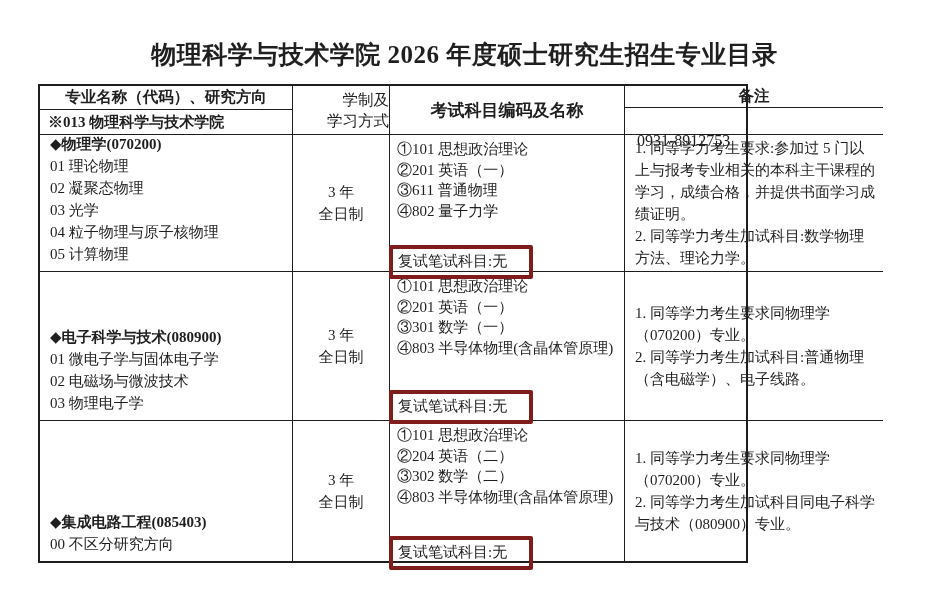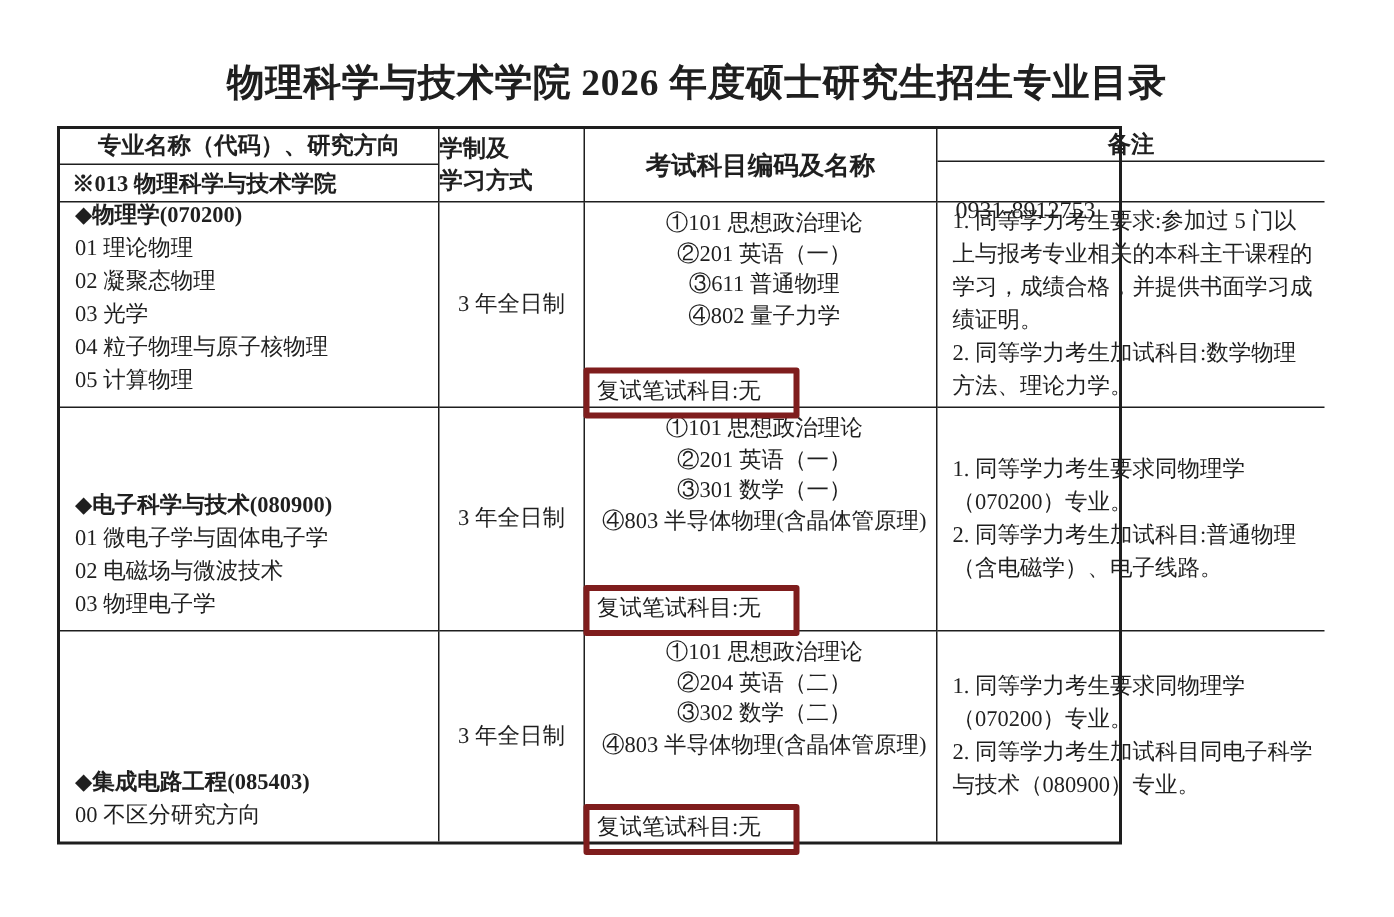--- a/index.html
+++ b/index.html
@@ -28,30 +28,30 @@
     border-bottom:1px solid #1e1e1e;
     font-size:15px;
     overflow:visible;
   }
   .noR{border-right:none;}
   .noB{border-bottom:none;}
   
   .hcol1{display:flex;flex-direction:column;font-weight:bold;}
   .h1top{height:23px;border-bottom:1px solid #1e1e1e;display:flex;align-items:center;justify-content:center;font-size:15.5px;}
   .h1bot{flex:1;display:flex;align-items:center;padding-left:8px;font-size:15px;}
-  .hcol2{display:flex;flex-direction:column;align-items:flex-start;justify-content:center;font-weight:bold;line-height:21px;font-size:15.5px;}
+  .hcol2{display:flex;flex-direction:column;align-items:flex-end;justify-content:center;font-weight:normal;line-height:21px;font-size:15.5px;}
   .hcol3{display:flex;align-items:center;justify-content:center;font-weight:bold;font-size:17px;}
   .hcol4{display:flex;flex-direction:column;font-size:15.5px;gap:24px;}
   .h4top{height:23px;border-bottom:1px solid #1e1e1e;display:flex;align-items:center;justify-content:center;font-weight:bold;}
   .h4bot{flex:1;display:flex;align-items:center;padding-left:12px;font-size:16px;}
   
   .prog-cell{display:flex;flex-direction:column;justify-content:flex-end;padding:6px 8px 6px 10px;line-height:22px;}
   .program{font-weight:bold;}
-  .dur-cell{display:flex;flex-direction:row;align-items:center;justify-content:center;text-align:center;line-height:22px;}
-  .subj-cell{position:relative;padding:4px 2px 4px 7px;text-align:center;}
+  .dur-cell{display:flex;flex-direction:column;align-items:center;justify-content:center;text-align:center;line-height:22px;}
+  .subj-cell{position:relative;padding:4px 2px 4px 7px;}
   .subj{white-space:nowrap;line-height:20.5px;}
   .rem-cell{display:flex;flex-direction:column;justify-content:center;padding:0 8px 0 10px;line-height:22px;font-size:15px;}
   .retest{
     position:absolute;left:-1px;z-index:5;
     border:4px solid #7f1d1d;border-radius:2px;
     padding:2px 22px 3px 5px;white-space:nowrap;
     background:transparent;line-height:21px;
   }
   .retest1{bottom:-8px;}
   .retest2{bottom:-4px;}

